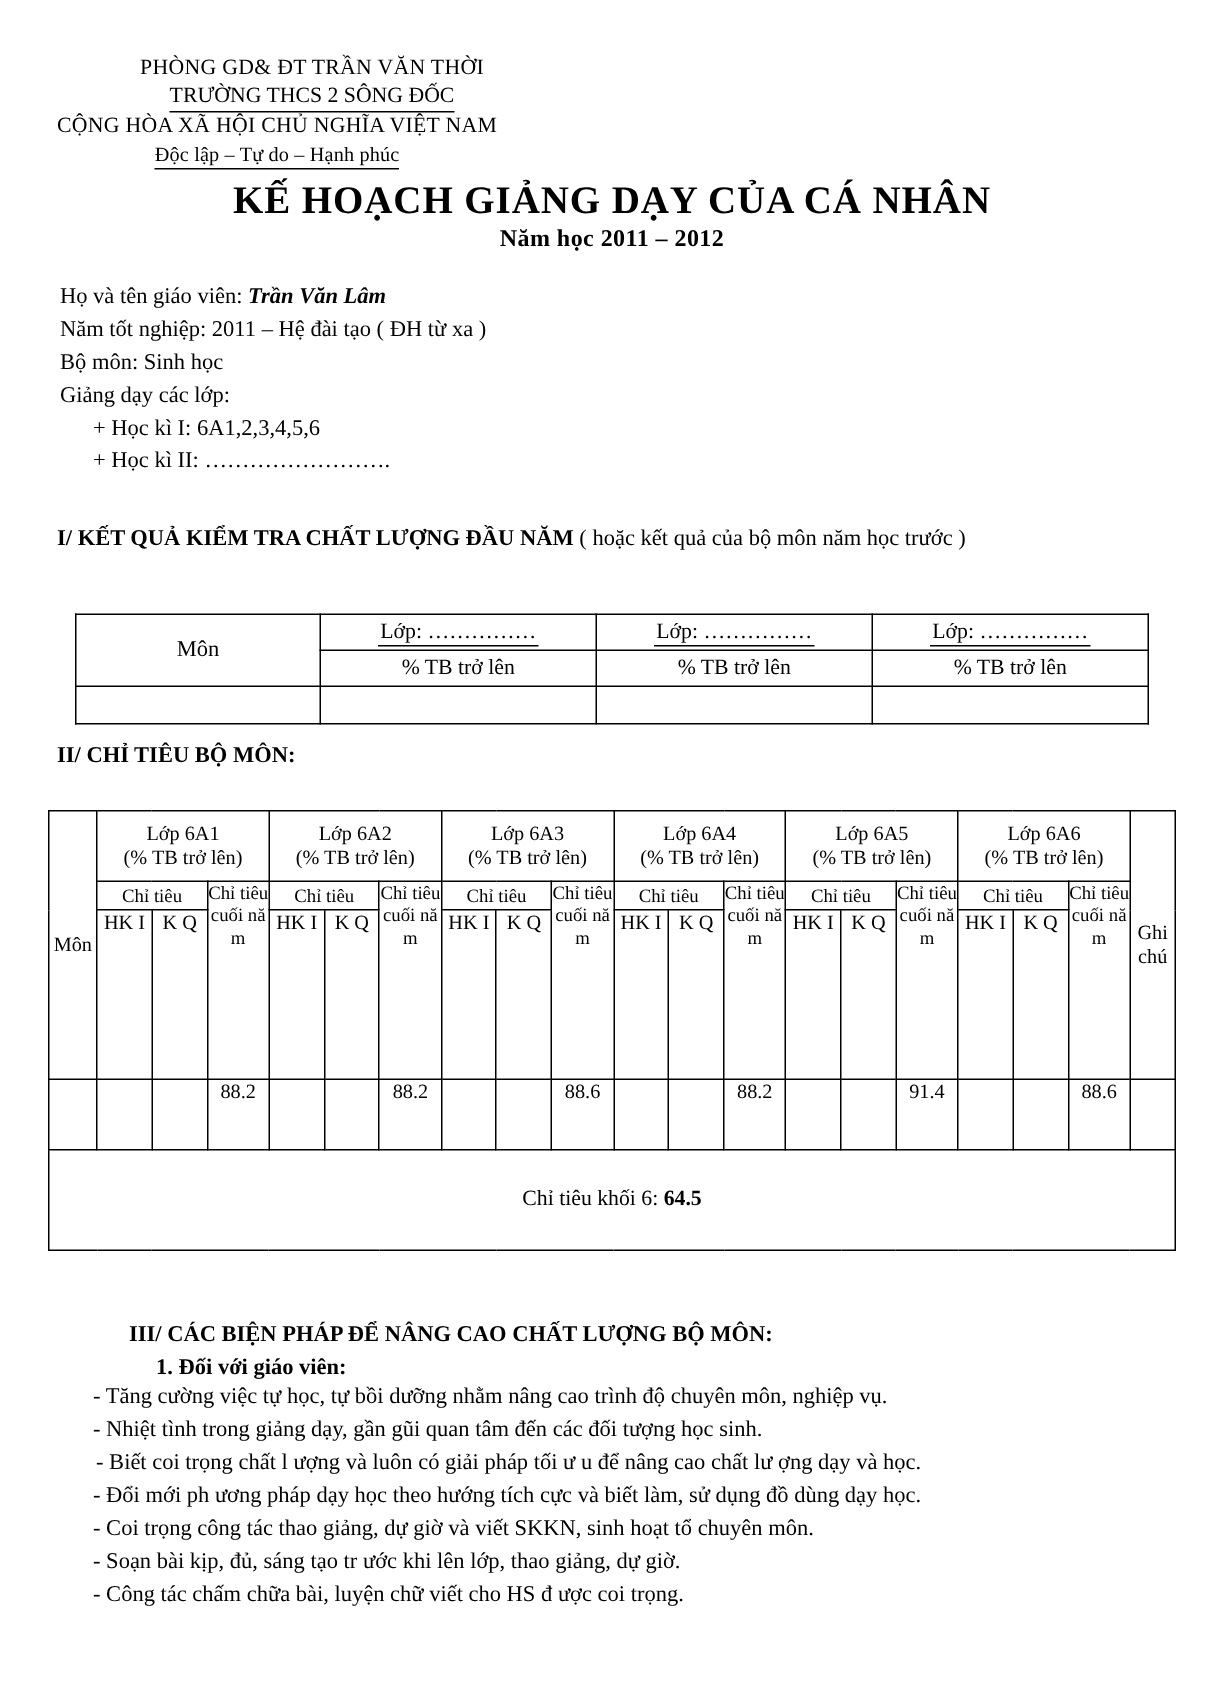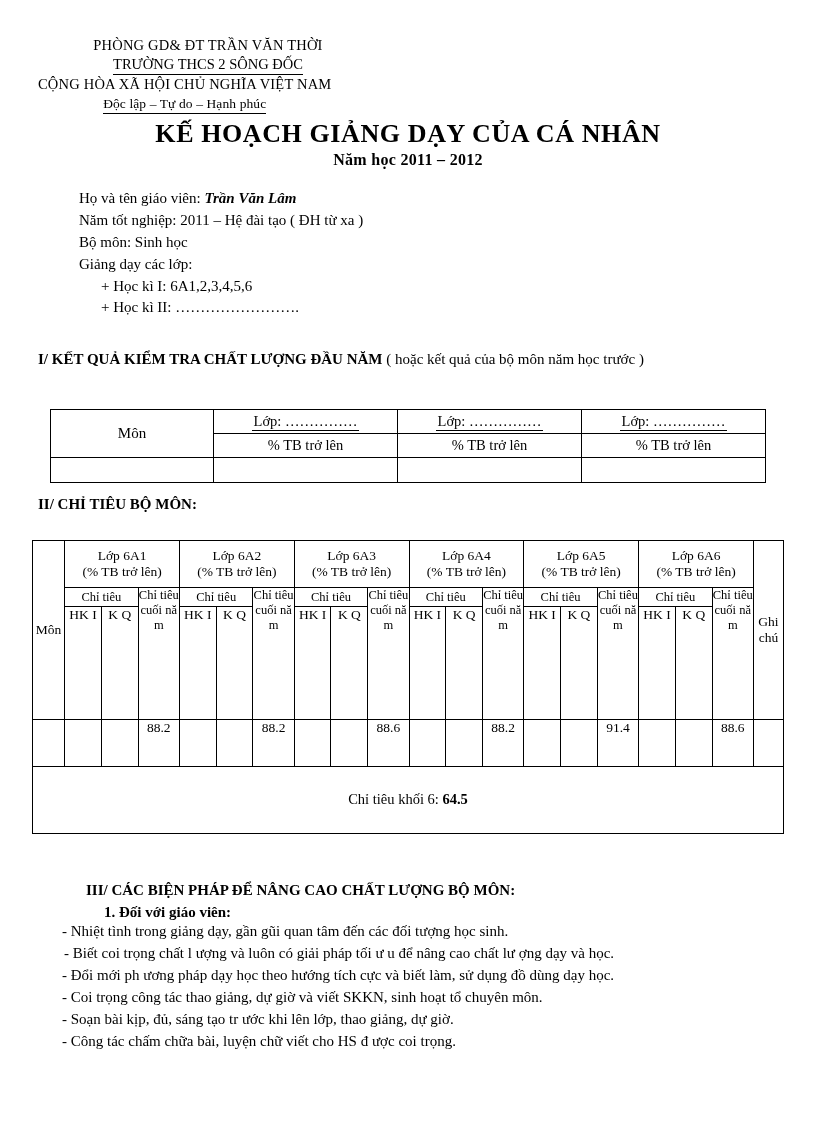--- a/index.html
+++ b/index.html
@@ -80,21 +80,20 @@
   }
 
   
   .info-block {
     position: absolute;
     left: 40px;
     top: 188px;
     width: 500px;
     font-size: 15px;
     line-height: 1.46;
-    margin-left: 39px;
   }
   .info-line { white-space: nowrap; }
   .info-name {
     font-weight: bold;
     font-style: italic;
   }
   .info-indent { padding-left: 22px; }
 
   
   .sec-head {
@@ -412,20 +411,21 @@
       </tr>
     </tbody>
   </table>
 
   <div class="sec-head" id="sec3-head">
     <span>III/ CÁC BIỆN PHÁP ĐỂ NÂNG CAO CHẤT LƯỢNG BỘ MÔN:</span>
     <span class="sub-head">1. Đối với giáo viên:</span>
   </div>
 
   <div class="bullets">
+    <div class="bullet">- Tăng cường việc tự học, tự bồi dưỡng nhằm nâng cao trình độ chuyên môn, nghiệp vụ.</div>
     <div class="bullet">- Nhiệt tình trong giảng dạy, gần gũi quan tâm đến các đối tượng học sinh.</div>
     <div class="bullet justify">- Biết  coi trọng chất l    ượng và luôn có giải  pháp tối ư    u để nâng cao chất lư    ợng dạy và học.</div>
     <div class="bullet">- Đổi mới ph    ương pháp dạy học theo hướng tích cực và biết làm, sử dụng đồ dùng dạy học.</div>
     <div class="bullet">- Coi trọng công tác thao giảng,  dự giờ và viết  SKKN, sinh hoạt tổ chuyên môn.</div>
     <div class="bullet">- Soạn bài kịp, đủ, sáng tạo tr    ước khi lên lớp, thao giảng,  dự giờ.</div>
     <div class="bullet">- Công tác chấm chữa bài, luyện  chữ viết cho HS đ    ược coi trọng.</div>
   </div>
 
 </div>
 

